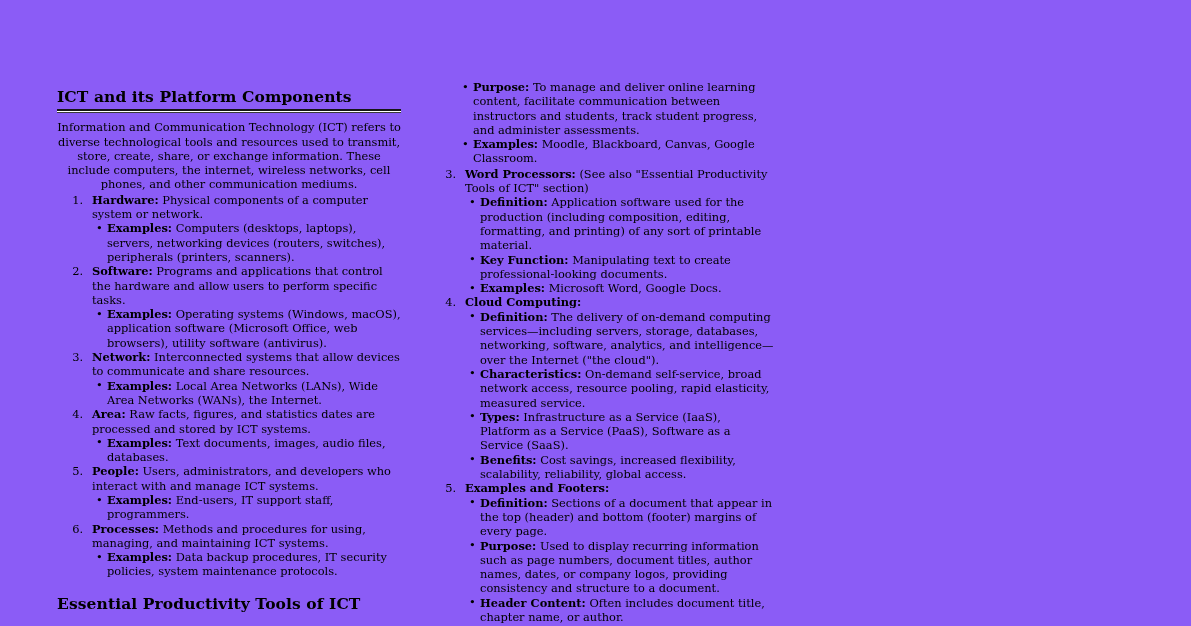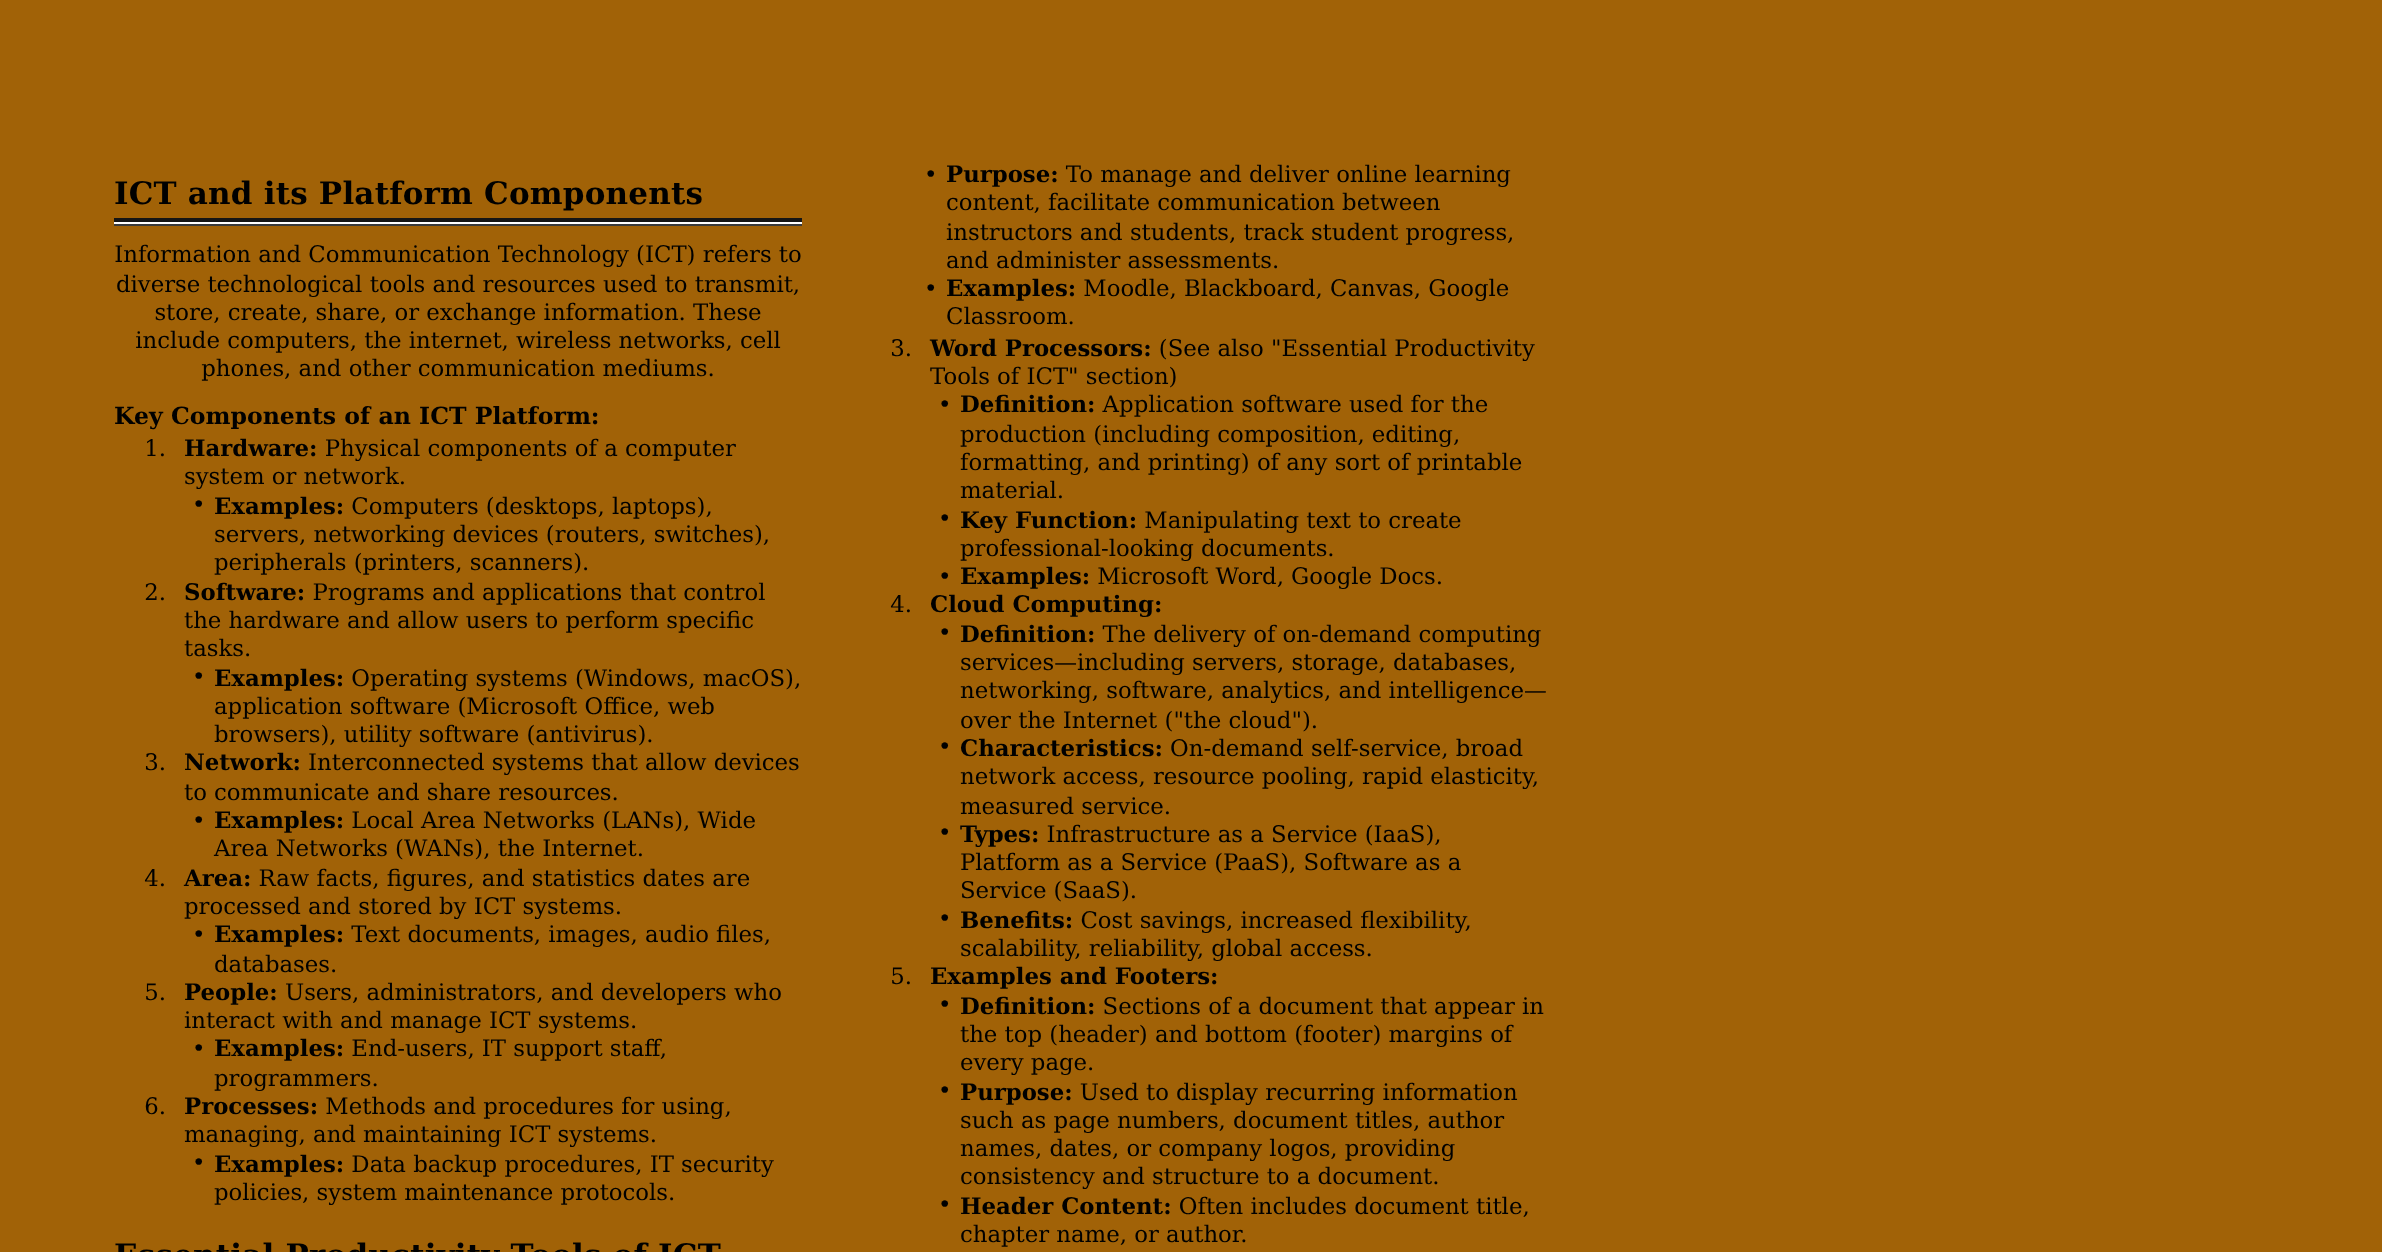--- a/index.html
+++ b/index.html
@@ -11,21 +11,21 @@
     width: 1191px;
     height: 626px;
     overflow: hidden;
     font-family: "DejaVu Serif", "Liberation Serif", serif;
     color: #000000;
   }
   .page {
     position: relative;
     width: 1191px;
     height: 626px;
-    background: #a16207;
+    background: #8b5cf6;
   }
   .col {
     position: absolute;
     top: 0;
     width: 344px;
   }
   .col-left  { left: 57px; }
   .col-right { left: 430px; width: 344px; }
 
   
@@ -139,21 +139,20 @@
 
 <div class="page">
 
   <div class="col col-left" style="top:88px;">
 
     <h1 class="section-title">ICT and its Platform Components</h1>
     <div class="rule"></div>
 
     <p class="body-text">Information and Communication Technology (ICT) refers to diverse technological tools and resources used to transmit, store, create, share, or exchange information. These include computers, the internet, wireless networks, cell phones, and other communication mediums.</p>
 
-    <h2 class="sub-title">Key Components of an ICT Platform:</h2>
 
     <ol class="num-list" id="left-list">
         <li><span class="num-marker"></span><span class="li-head">Hardware:</span><span> Physical components of a computer system or network.</span><ul class="bullet-list">
             <li><span class="dot">•</span><span class="b-label">Examples:</span><span> Computers (desktops, laptops), servers, networking devices (routers, switches), peripherals (printers, scanners).</span></li>
           </ul></li>
         <li><span class="num-marker"></span><span class="li-head">Software:</span><span> Programs and applications that control the hardware and allow users to perform specific tasks.</span><ul class="bullet-list">
             <li><span class="dot">•</span><span class="b-label">Examples:</span><span> Operating systems (Windows, macOS), application software (Microsoft Office, web browsers), utility software (antivirus).</span></li>
           </ul></li>
         <li><span class="num-marker"></span><span class="li-head">Network:</span><span> Interconnected systems that allow devices to communicate and share resources.</span><ul class="bullet-list">
             <li><span class="dot">•</span><span class="b-label">Examples:</span><span> Local Area Networks (LANs), Wide Area Networks (WANs), the Internet.</span></li>

